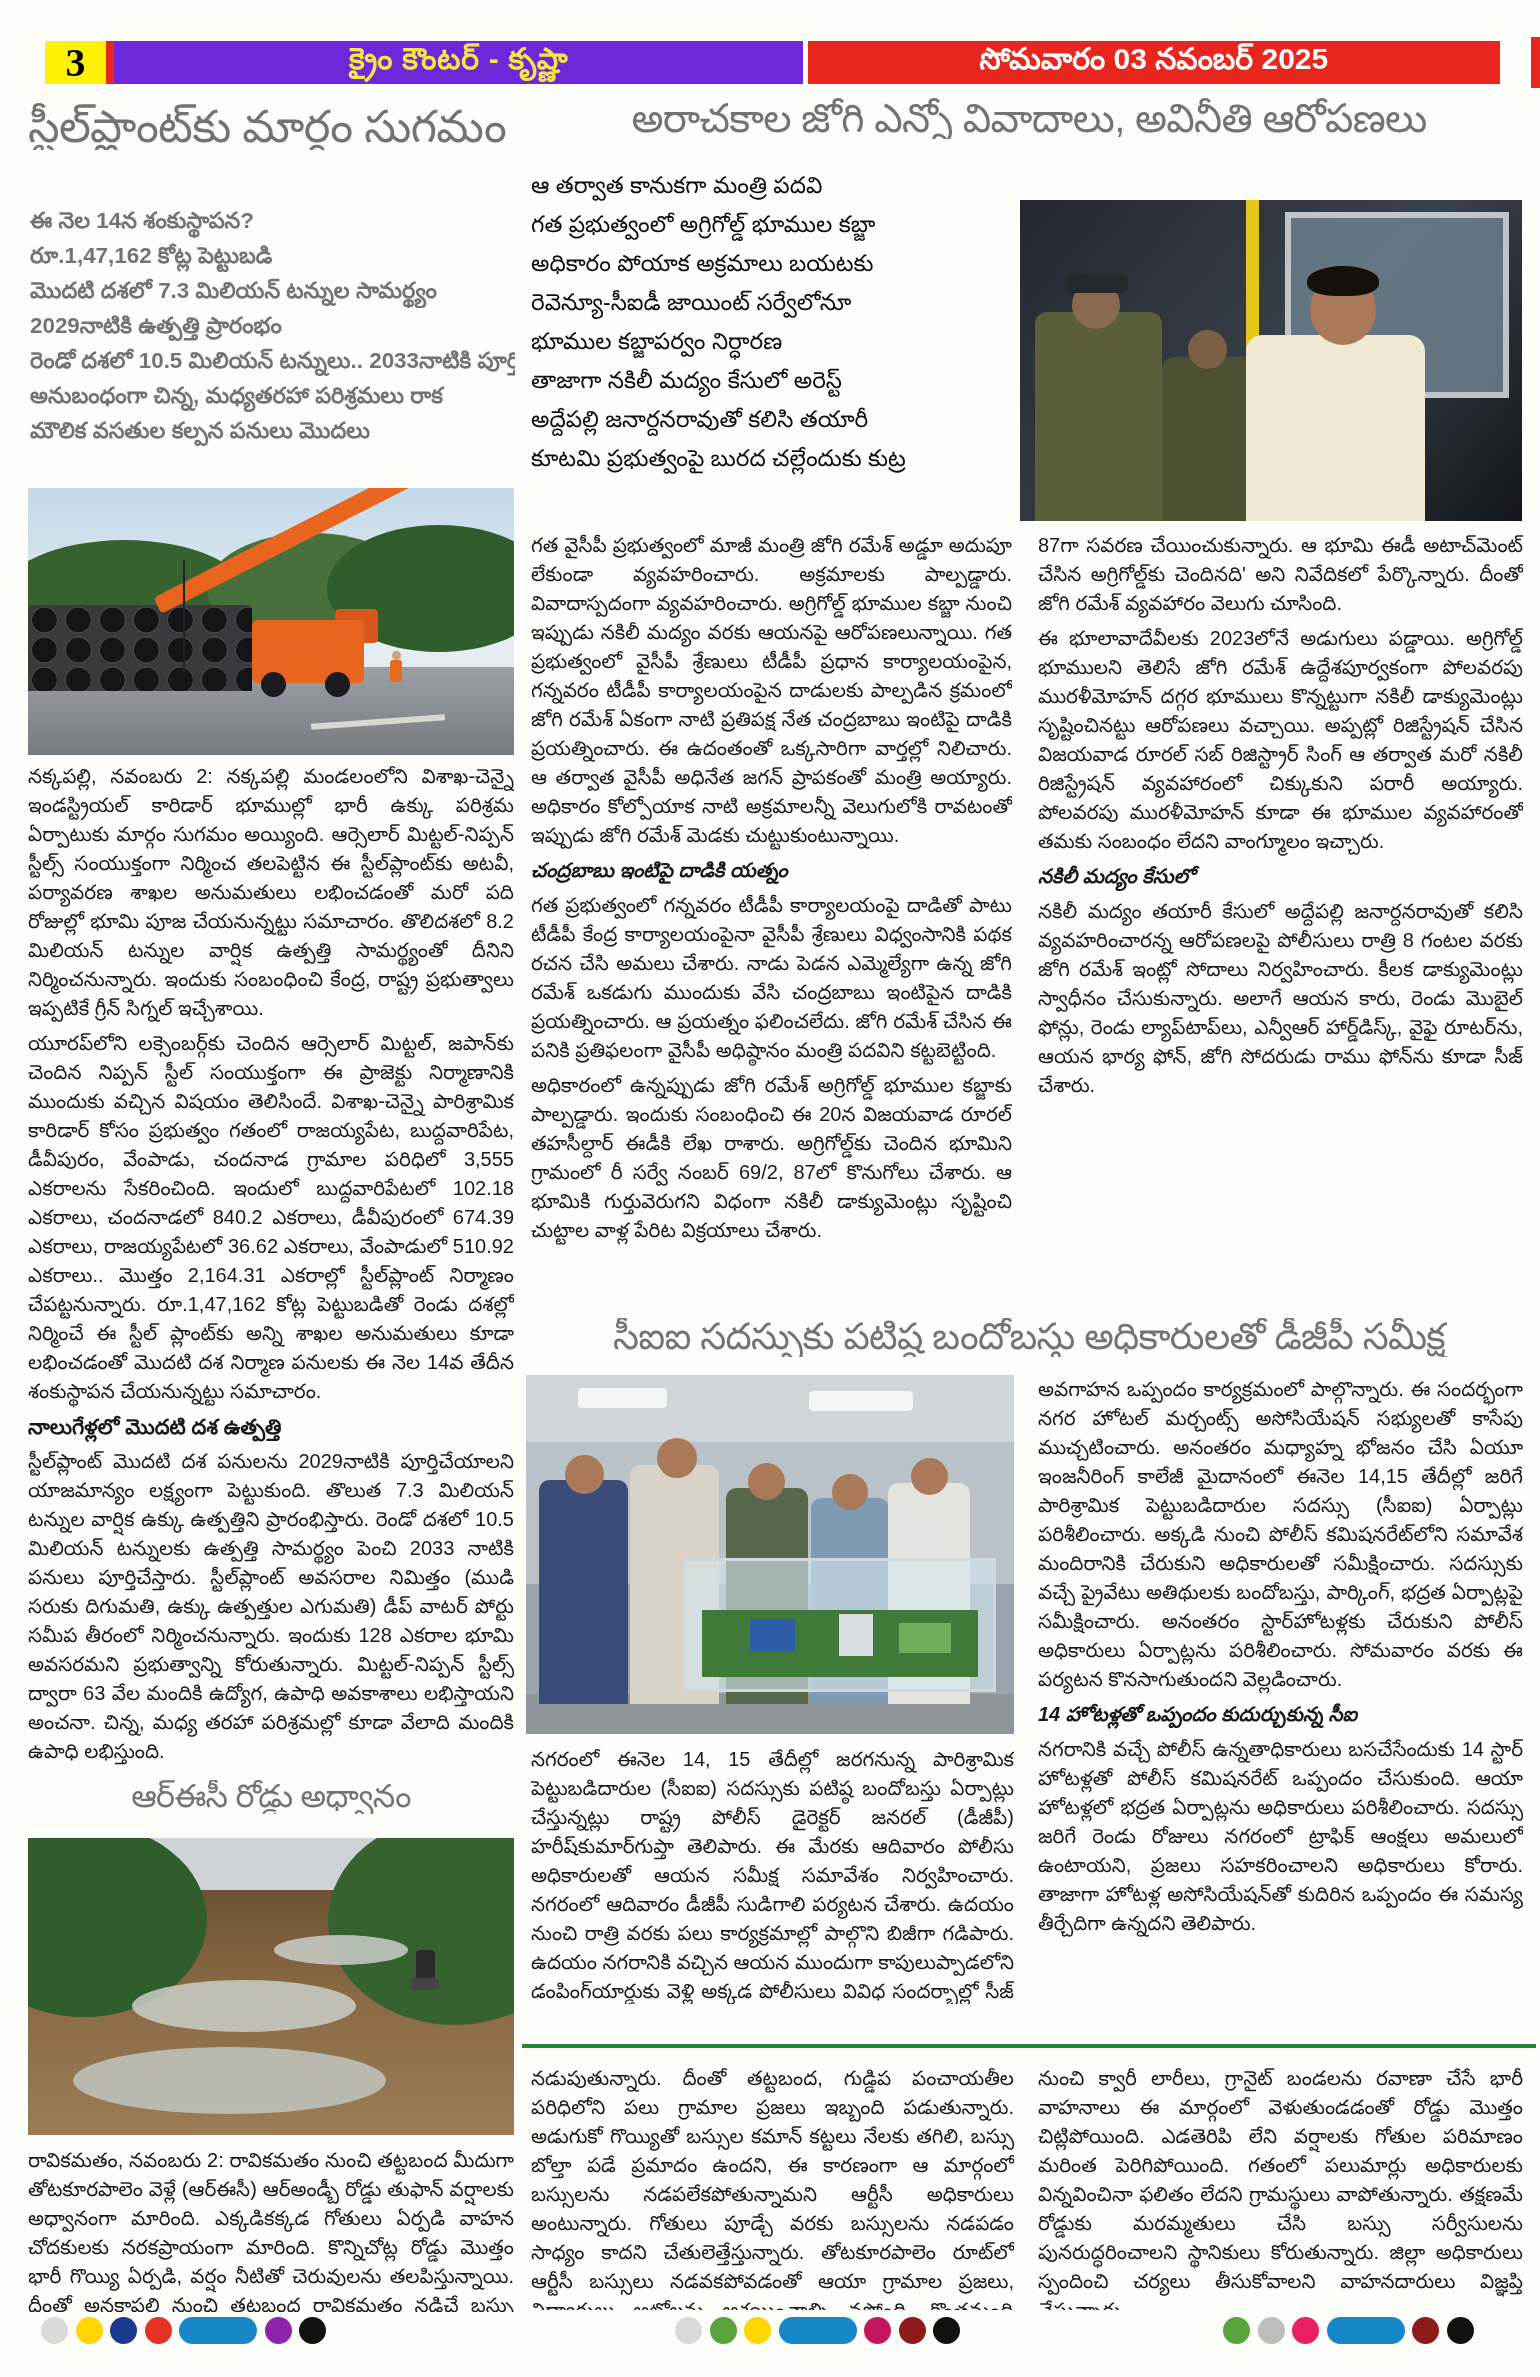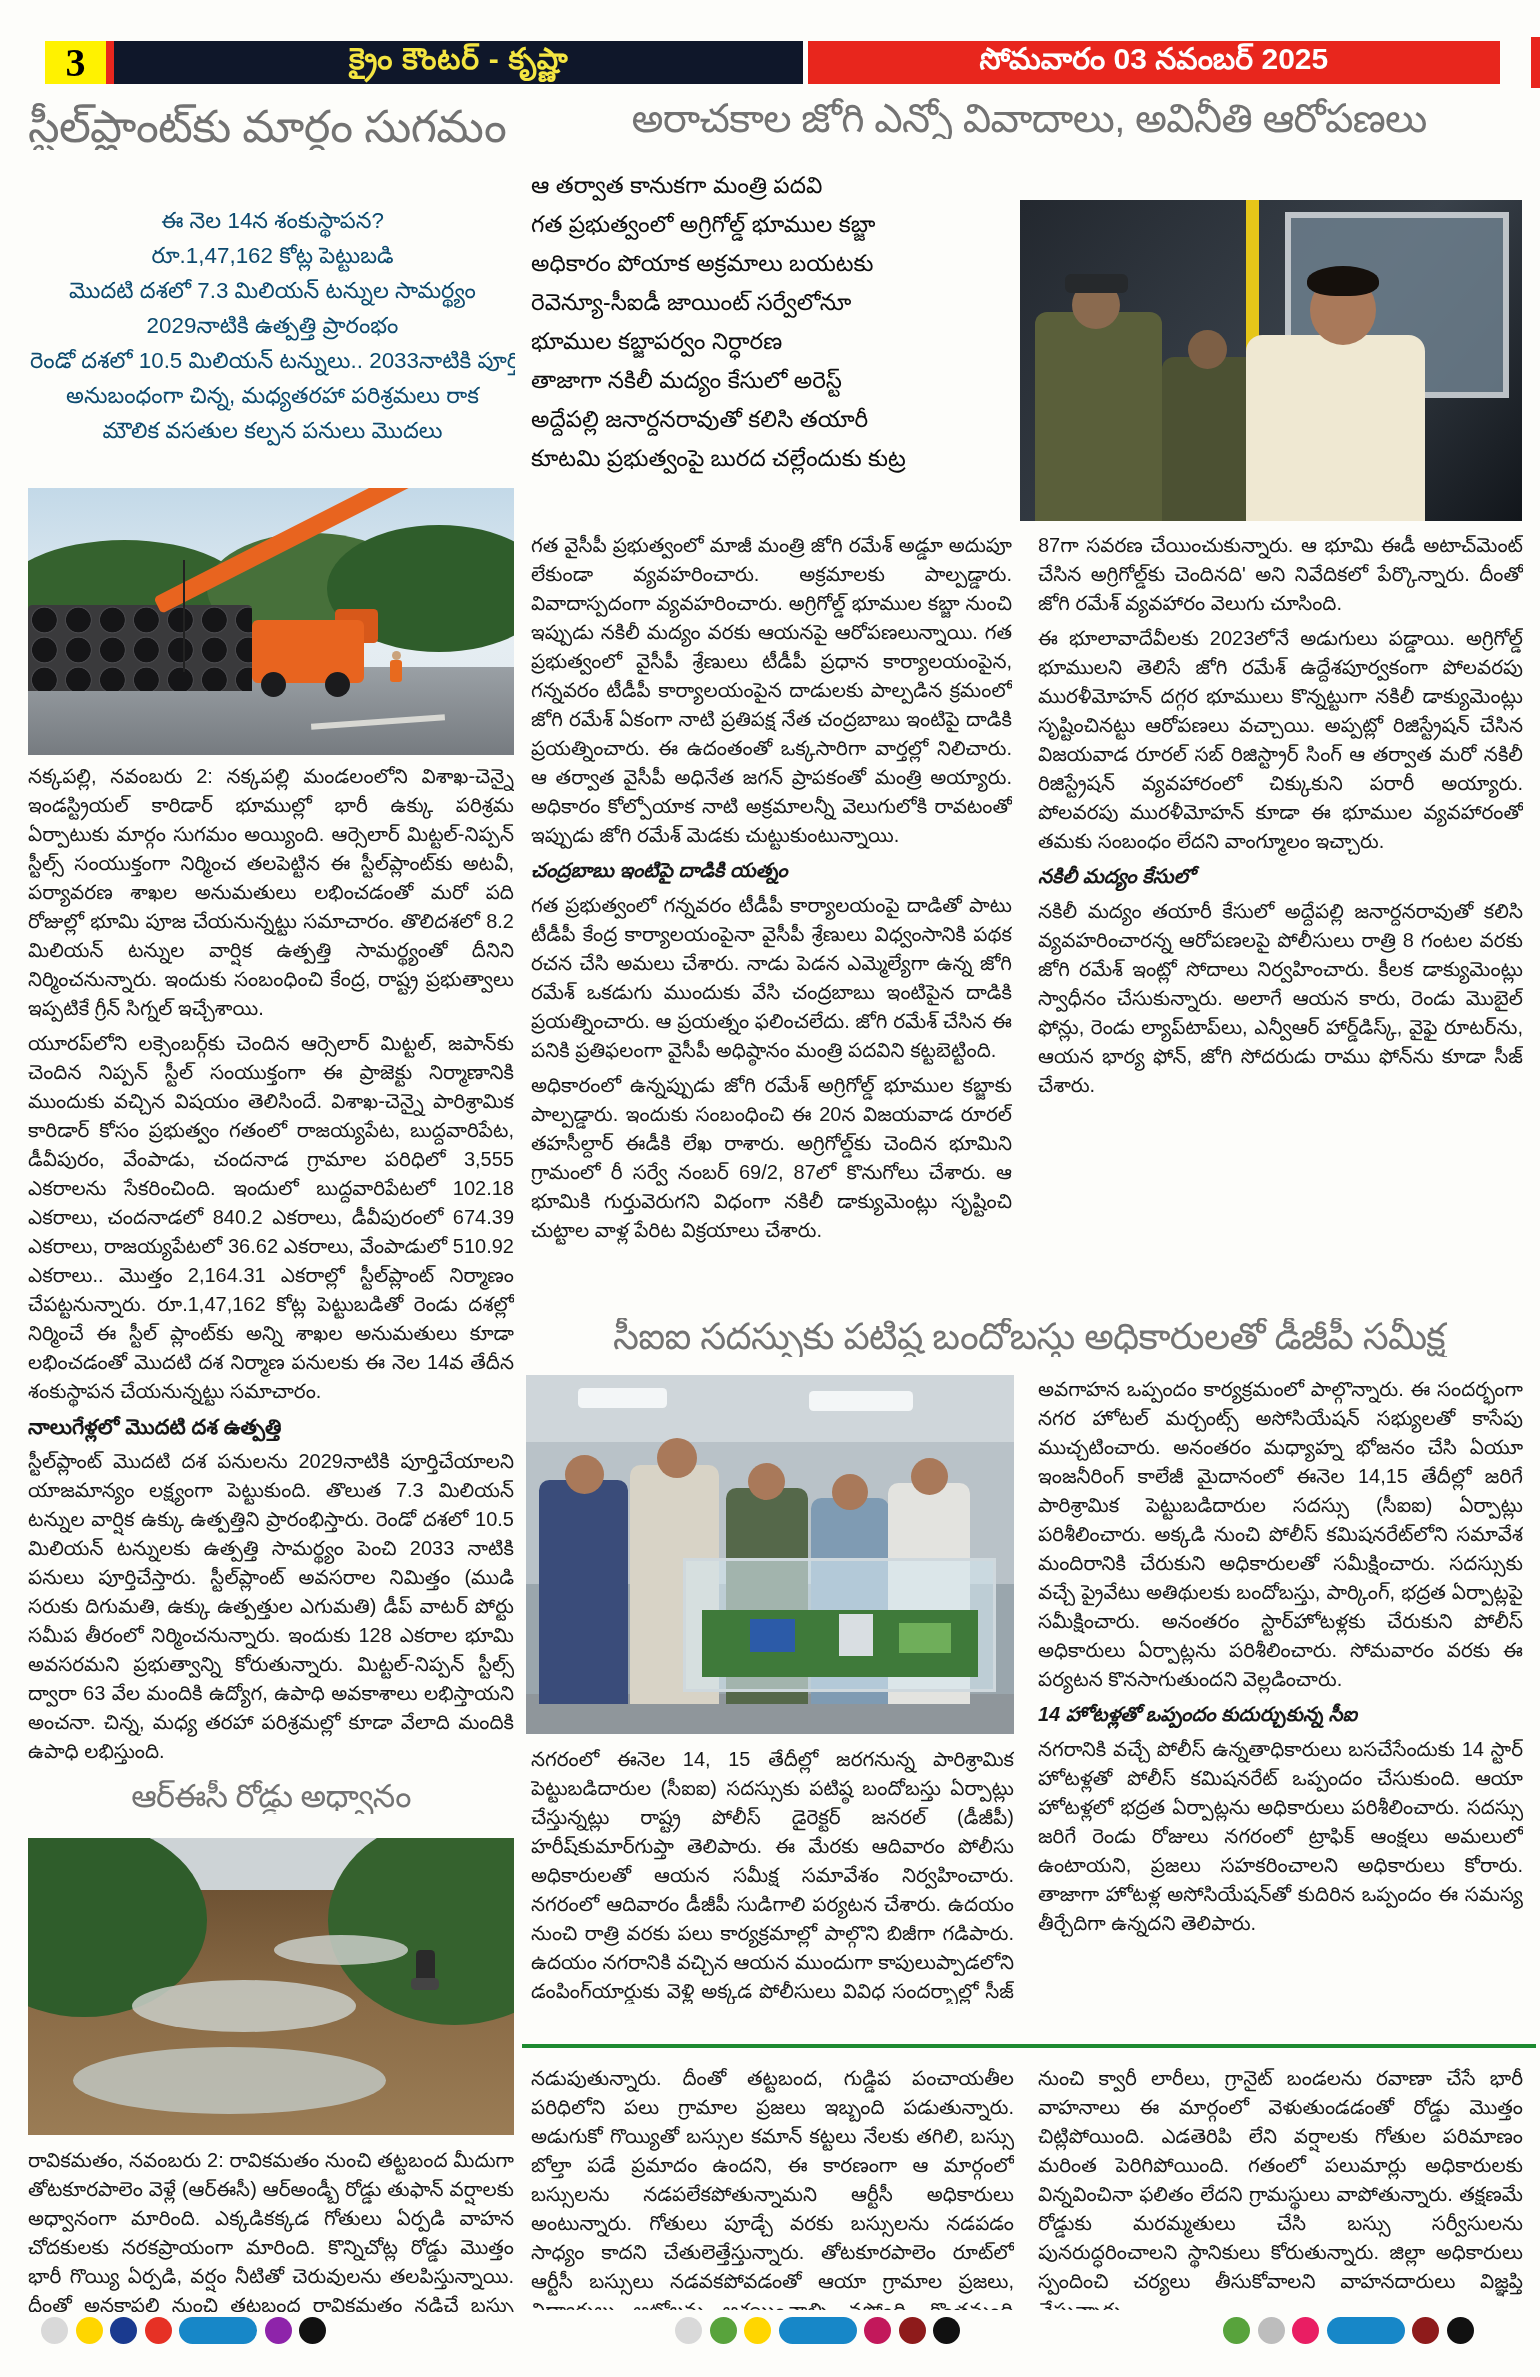--- a/index.html
+++ b/index.html
@@ -10,29 +10,29 @@
     color:#141414; overflow:hidden;
   }
   #page { position:relative; width:1541px; height:2377px; background:#fdfdfa; }
   .abs { position:absolute; }
 
   
   .hdr { position:absolute; top:41px; left:45px; width:1455px; height:43px; display:flex; }
   .pagenum { width:61px; background:#fff200; color:#000; font-weight:bold; font-size:40px;
              display:flex; align-items:center; justify-content:center; font-family:"Liberation Serif","DejaVu Serif",serif; }
   .redstrip { width:8.2px; background:#e8261d; }
-  .masthead { width:689px; background:#0f172a; color:#f5e642; font-weight:bold; font-size:30px;
+  .masthead { width:689px; background:#6d28d9; color:#f5e642; font-weight:bold; font-size:30px;
               display:flex; align-items:center; justify-content:center; letter-spacing:0.7px; }
   .dateband { flex:1; background:#e8261d; color:#ffffff; font-weight:bold; font-size:30px;
               display:flex; align-items:center; justify-content:center; margin-left:4.5px; }
   .hdr-endcap { position:absolute; top:37px; right:0px; width:10.4px; height:51px; background:#e8261d; }
 
   
   .headline-xl { font-weight:400; color:#737373; line-height:1.05; letter-spacing:-0.7px; }
-  .hl-bullets p { font-weight:400; font-size:22.4px; line-height:35px; color:#0c4a6e; white-space:nowrap; overflow:hidden;text-align:center; }
+  .hl-bullets p { font-weight:700; font-size:22.4px; line-height:35px; color:#737373; white-space:nowrap; overflow:hidden; }
   .hl-bullets-main p { font-weight:500; font-size:23px; line-height:39px; color:#0d0d0d; white-space:nowrap; overflow:hidden; }
   .body-text { font-size:20px; line-height:29px; text-align:justify; color:#181818; overflow:hidden; }
   .body-text p { margin-bottom:6px; }
   .subhead { font-weight:bold; font-size:21px; text-align:left; }
   .lead-bold { font-weight:bold;font-style:italic; }
   .center { text-align:center; }
   .green-rule { background:#1d8a30; }
 
   
   .photo { position:absolute; overflow:hidden; background:#777; }

